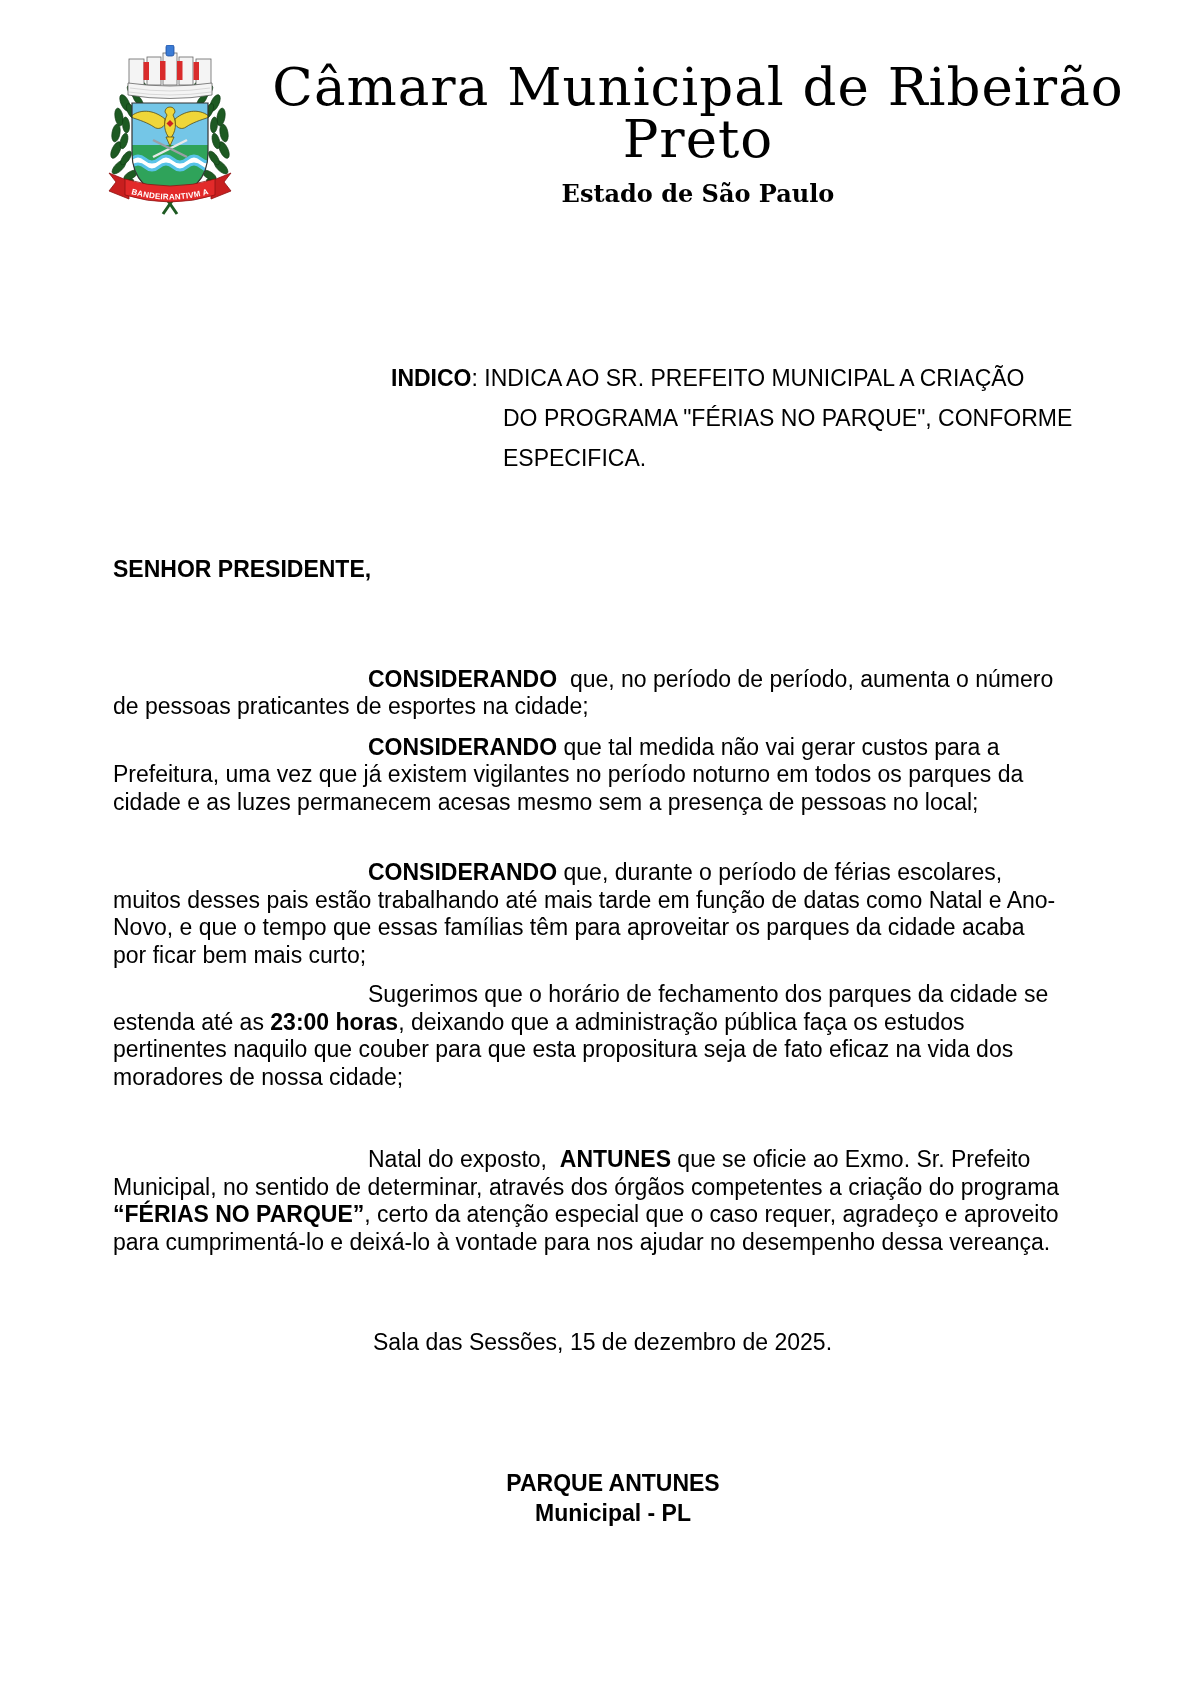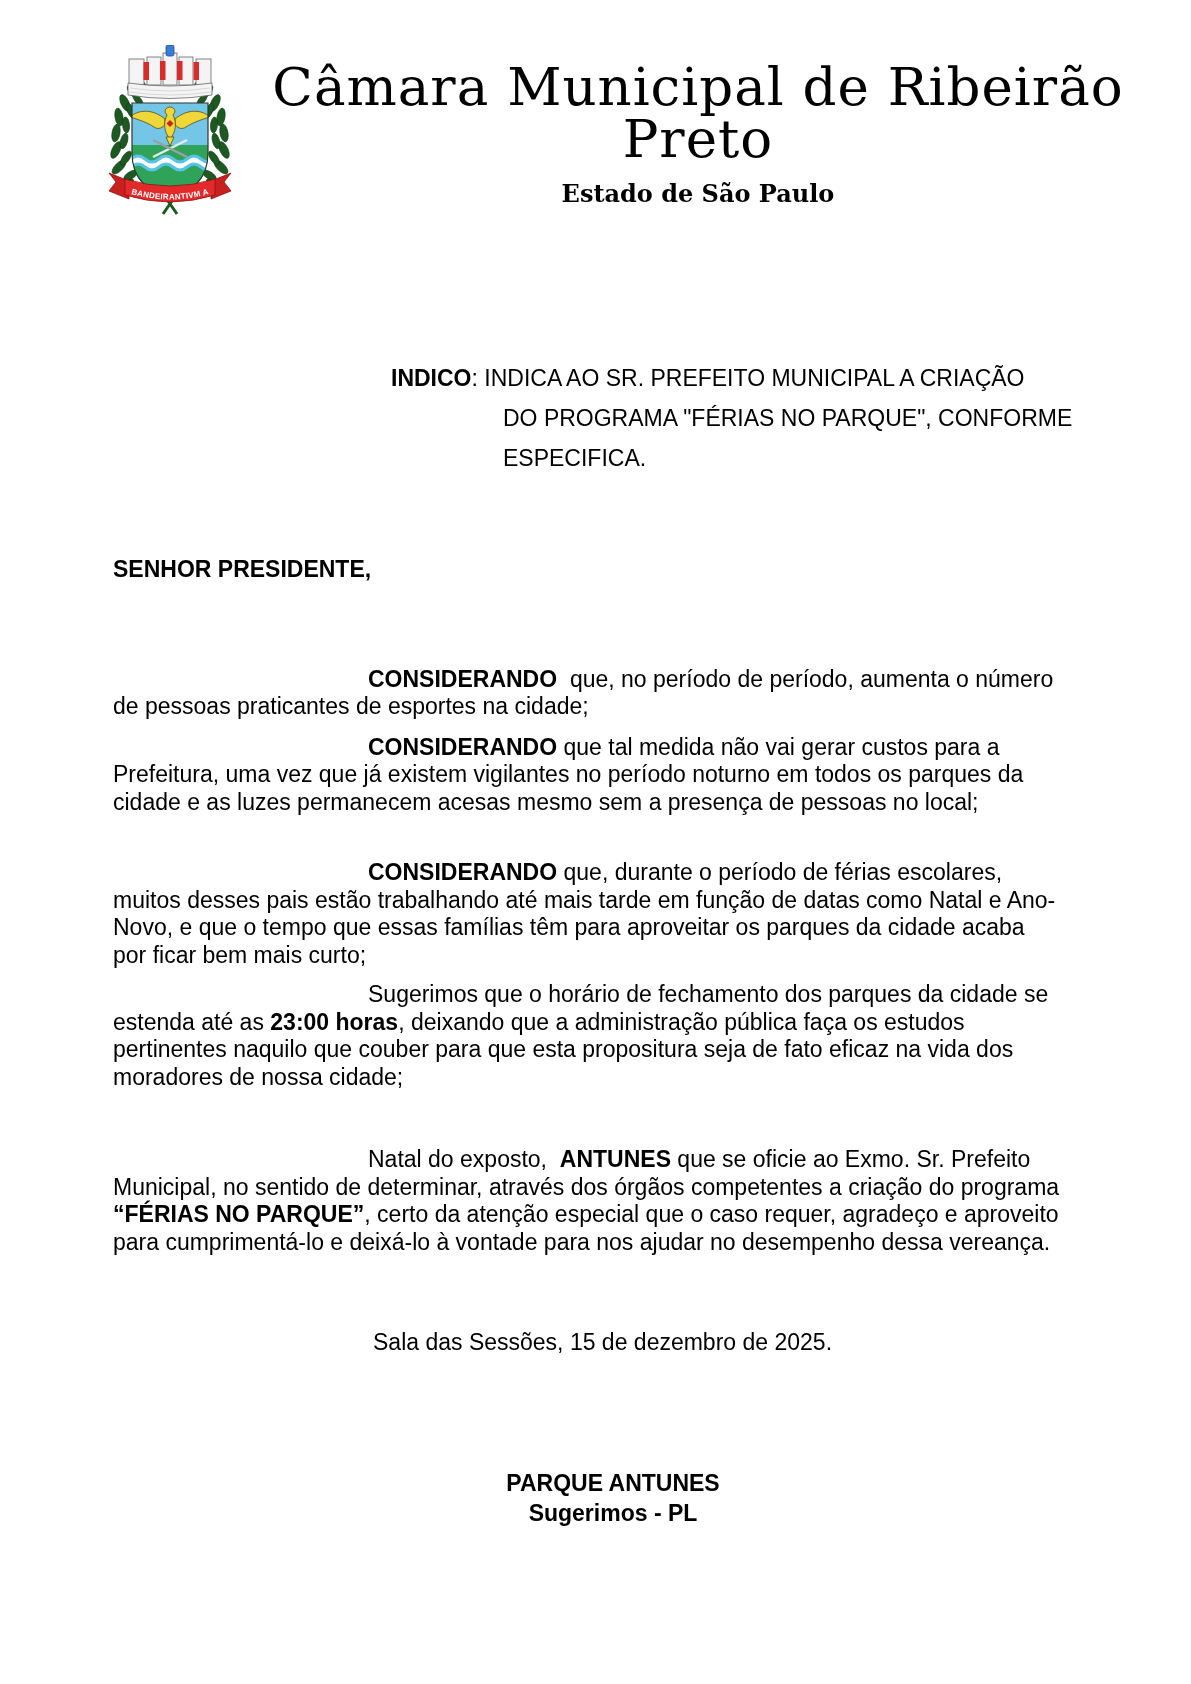--- a/index.html
+++ b/index.html
@@ -153,17 +153,17 @@
 moradores de nossa cidade;</span></p>
     <p class="para p5"><span>Natal do exposto,  </span><b>ANTUNES</b><span> que se oficie ao Exmo. Sr. Prefeito
 Municipal, no sentido de determinar, através dos órgãos competentes a criação do programa
 </span><b>“FÉRIAS NO PARQUE”</b><span>, certo da atenção especial que o caso requer, agradeço e aproveito
 para cumprimentá-lo e deixá-lo à vontade para nos ajudar no desempenho dessa vereança.</span></p>
 
     <p class="date-line">Sala das Sessões, 15 de dezembro de 2025.</p>
 
     <div class="signature">
       <div>PARQUE ANTUNES</div>
-      <div>Sugerimos - PL</div>
+      <div>Municipal - PL</div>
     </div>
 
   </div>
 </div>
 
 </body></html>

